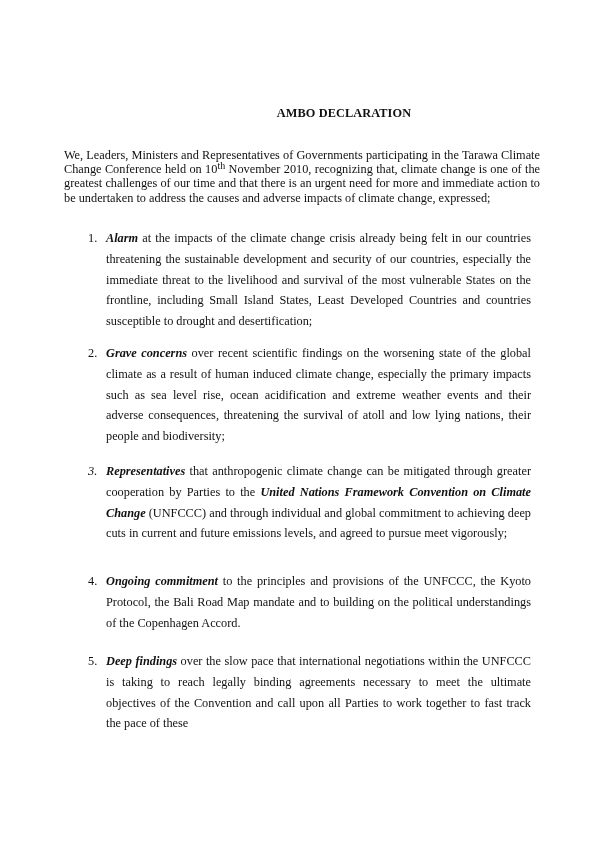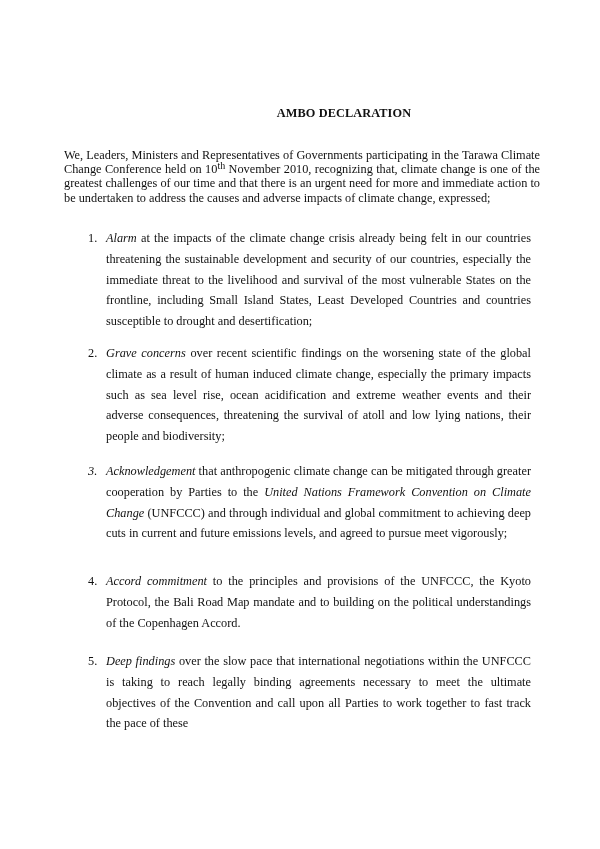--- a/index.html
+++ b/index.html
@@ -19,21 +19,21 @@
     .intro sup { font-size: 10px; vertical-align: 4px; line-height: 0; }
     .item { position: absolute; left: 89px; width: 442px; font-size: 12.3px; line-height: 20.8px; text-align: justify; }
     .item .num { position: absolute; left: -1px; top: 0; }
     .item .body { margin-left: 17px; }
     .item.i1 { top: 228px; }
     .item.i2 { top: 343px; }
     .item.i3 { top: 461px; }
     .item.i4 { top: 571px; }
     .item.i5 { top: 651px; }
     .num.italic { font-style: italic; }
-    em { font-style: italic; }
+    em { font-style: italic; font-weight: bold; }
   </style>
 </head>
 <body>
 
 <div class="page">
   <div class="title">AMBO DECLARATION</div>
 
   <p class="intro" style="margin:0"><span>We, Leaders, Ministers and Representatives of Governments participating in the Tarawa Climate Change Conference held on 10</span><sup>th</sup><span> November 2010, recognizing that, climate change is one of the greatest challenges of our time  and that there is an urgent need for more and immediate action to be undertaken to address the causes and adverse impacts of climate change, expressed;</span></p>
 
   <div class="item i1">
@@ -41,25 +41,25 @@
     <div class="body"><em>Alarm</em><span> at the impacts of the climate change crisis already being felt in our countries threatening the sustainable development and security of our countries,  especially the immediate threat to the livelihood  and survival of the most vulnerable States on the frontline, including Small Island States, Least Developed Countries and countries susceptible to drought and desertification;</span></div>
   </div>
 
   <div class="item i2">
     <span class="num">2.</span>
     <div class="body"><em>Grave concerns</em><span> over recent scientific findings on the worsening state of the global climate as a result of human induced climate change, especially the primary impacts such as sea level rise, ocean acidification and extreme weather events and their adverse consequences, threatening the survival of atoll and low lying nations, their people and biodiversity;</span></div>
   </div>
 
   <div class="item i3">
     <span class="num italic">3.</span>
-    <div class="body"><em>Acknowledgement</em><span> that anthropogenic climate change can be mitigated through greater cooperation by Parties to the </span><em>United Nations Framework Convention on Climate Change</em><span> (UNFCCC) and through individual and global commitment to achieving deep cuts in current and future emissions levels, and agreed to pursue meet vigorously;</span></div>
+    <div class="body"><em>Representatives</em><span> that anthropogenic climate change can be mitigated through greater cooperation by Parties to the </span><em>United Nations Framework Convention on Climate Change</em><span> (UNFCCC) and through individual and global commitment to achieving deep cuts in current and future emissions levels, and agreed to pursue meet vigorously;</span></div>
   </div>
 
   <div class="item i4">
     <span class="num">4.</span>
-    <div class="body"><em>Accord commitment</em><span> to the principles and provisions of the UNFCCC, the Kyoto Protocol, the Bali Road Map mandate and to building on the political understandings of the Copenhagen Accord.</span></div>
+    <div class="body"><em>Ongoing commitment</em><span> to the principles and provisions of the UNFCCC, the Kyoto Protocol, the Bali Road Map mandate and to building on the political understandings of the Copenhagen Accord.</span></div>
   </div>
 
   <div class="item i5">
     <span class="num">5.</span>
     <div class="body"><em>Deep findings</em><span> over  the slow pace that international negotiations within the UNFCCC is taking to reach legally binding agreements necessary to meet the ultimate objectives of the Convention and call upon all Parties to work together to fast track the pace of these</span></div>
   </div>
 </div>
 
 </body></html>

